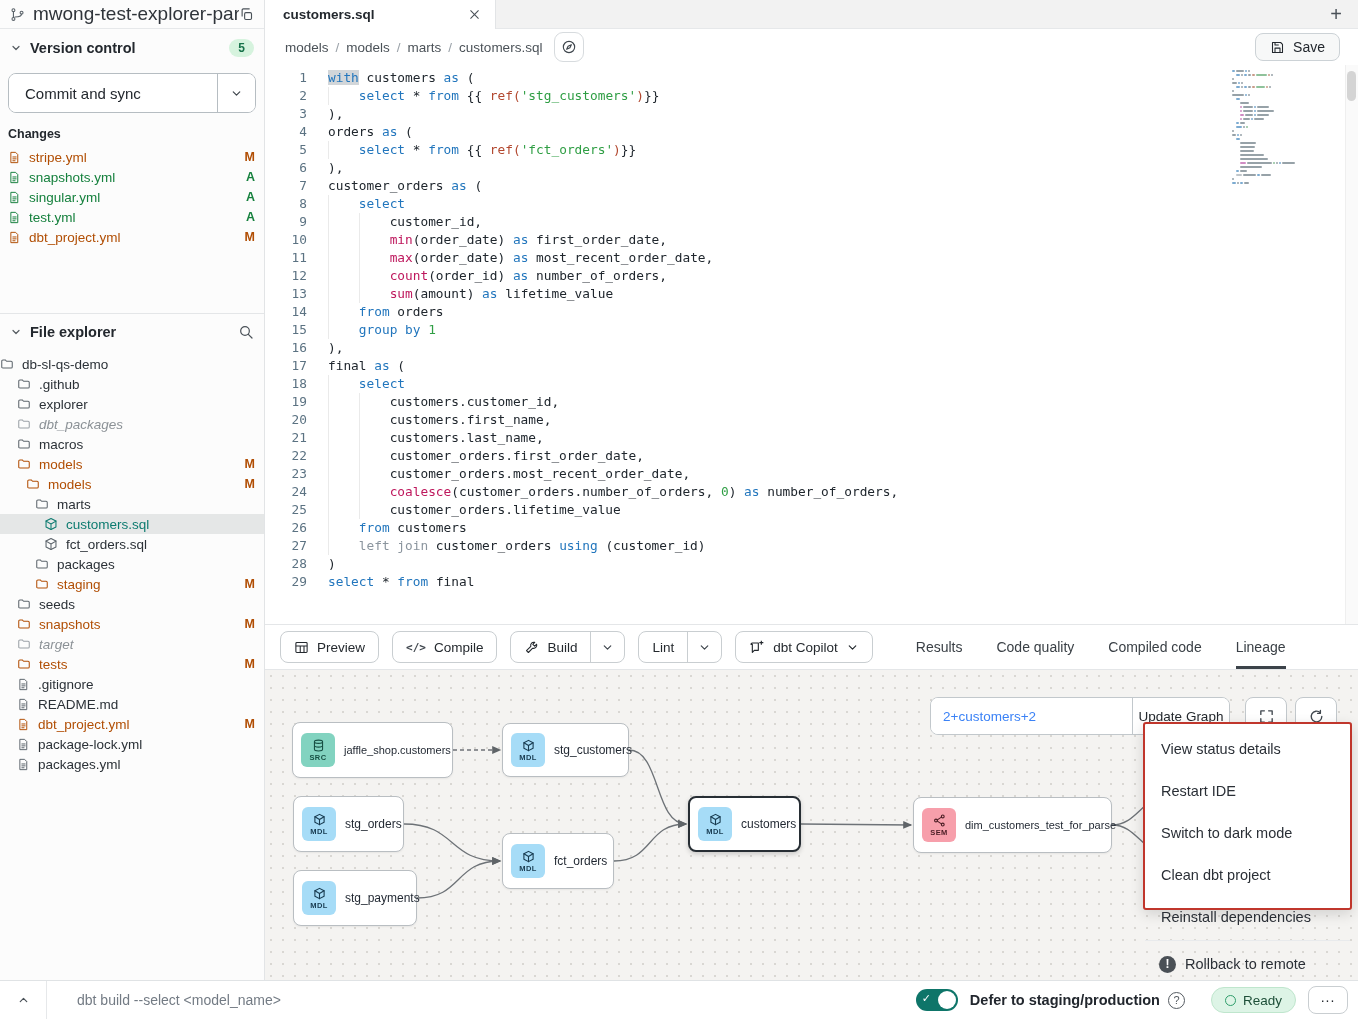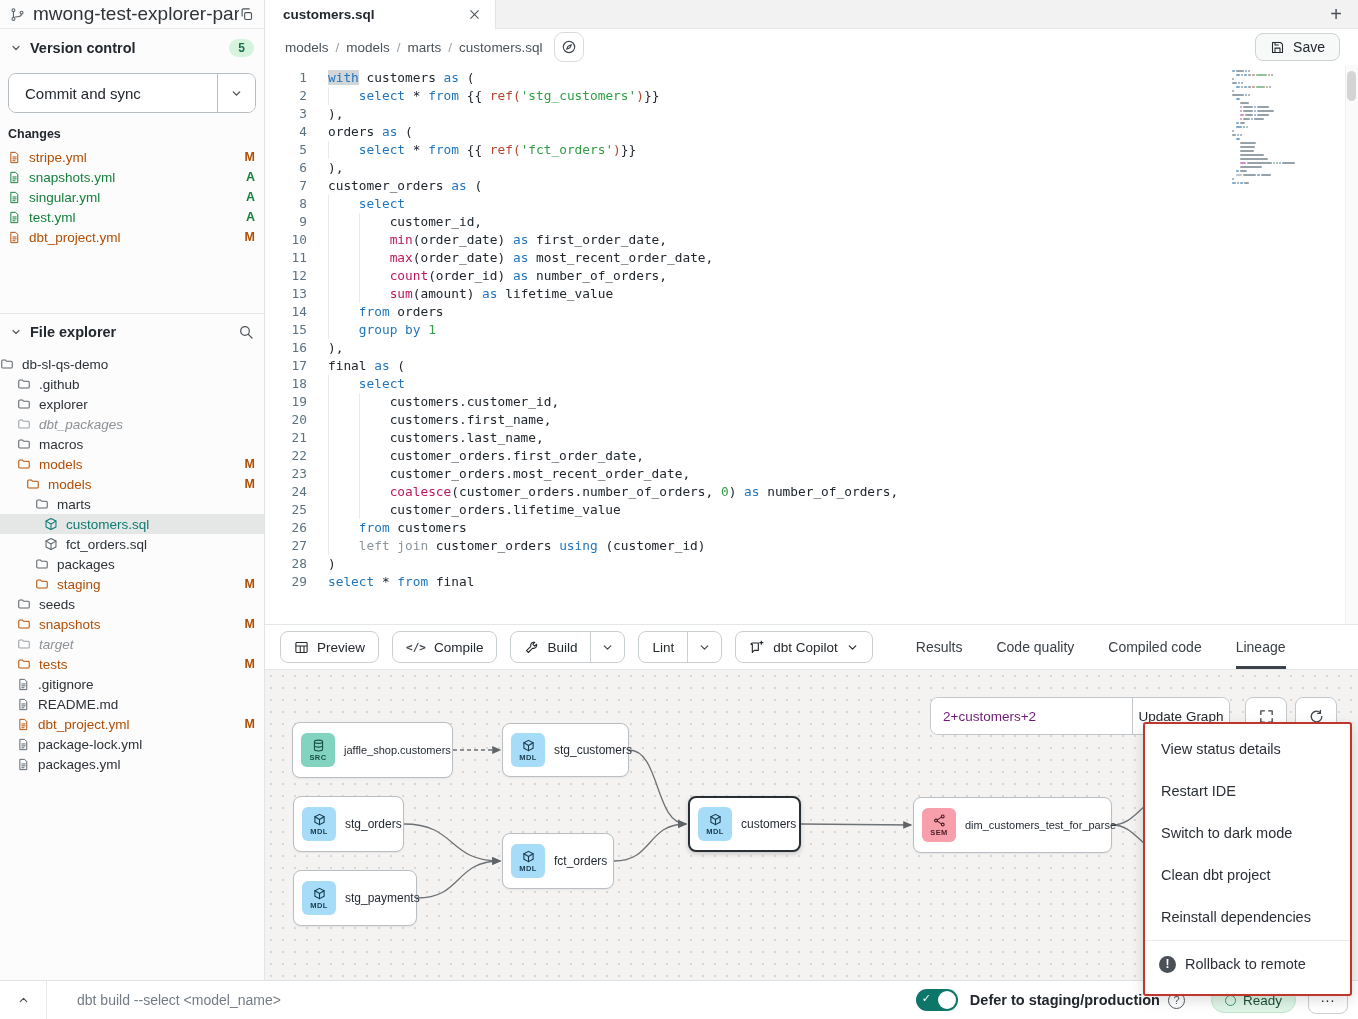--- a/index.html
+++ b/index.html
@@ -77,36 +77,36 @@
   .code-glyph { font-family:"DejaVu Sans Mono", monospace; font-size:11px; font-weight:bold; color:#3f464d; }
   .panel-tabs { margin-left:30px; display:flex; align-items:center; height:100%; gap:34px; }
   .ptab { font-size:14px; color:#3a4046; height:100%; display:flex; align-items:center; cursor:pointer; border-bottom:3px solid transparent; padding-top:3px; }
   .ptab.active { border-bottom-color:#3c434a; }
 
   
   .lineage { position:absolute; left:0; top:670px; right:0; height:310px; background:#f4f3f1;
     background-image:radial-gradient(circle, #d9d7d3 1px, transparent 1.4px); background-size:12px 12px; overflow:hidden; }
   .ln-controls { position:absolute; left:665px; top:27px; display:flex; }
   .ln-combo { display:flex; width:300px; height:38px; border:1px solid #c2c8cc; border-radius:8px; background:#fff; overflow:hidden; }
-  .ln-input { flex:1; border:none; outline:none; padding:0 12px; font-size:13.5px; color:#701a75; font-family:inherit; background:#fff; }
+  .ln-input { flex:1; border:none; outline:none; padding:0 12px; font-size:13.5px; color:#3b82f6; font-family:inherit; background:#fff; }
   .ln-update { width:106px; border:none; border-left:1px solid #c2c8cc; background:#fff; font-size:13.5px; color:#24292e; cursor:pointer; font-family:inherit; }
   .ln-iconbtn { width:42px; height:38px; border:1px solid #c2c8cc; border-radius:8px; background:#fff; display:flex; align-items:center; justify-content:center; cursor:pointer; color:#3f464d; }
   .ln-iconbtn.fs { margin-left:15px; } .ln-iconbtn.rf { margin-left:8px; }
   svg.edges { position:absolute; left:0; top:0; }
   .node { position:absolute; background:#fff; border:1px solid #b9bec2; border-radius:8px; box-shadow:0 1px 2px rgba(0,0,0,.06); display:flex; align-items:center; padding:0 8px; cursor:pointer; }
   .node.selected { border:2px solid #272e34; box-shadow:0 2px 5px rgba(0,0,0,.18); }
   .node-badge { width:34px; height:34px; border-radius:6px; display:flex; flex-direction:column; align-items:center; justify-content:center; flex:0 0 auto; }
   .node-badge .bt { font-size:7.5px; font-weight:bold; letter-spacing:.4px; margin-top:1px; }
   .b-SRC { background:#82d3c0; color:#174f43; }
   .b-MDL { background:#a6dcf7; color:#173a4f; }
   .b-SEM { background:#f79fab; color:#4a1d24; }
   .node-label { margin-left:9px; font-size:12px; color:#1f2630; white-space:nowrap; }
 
   
-  .ctx-menu { position:absolute; left:1143px; top:722px; width:209px; height:274px; background:#fff; border:2.5px solid #c0362c; border-radius:3px; box-shadow:0 4px 14px rgba(0,0,0,.14); z-index:50; padding-top:4px; }
+  .ctx-menu { position:absolute; left:1143px; top:722px; width:209px; height:188px; background:#fff; border:2.5px solid #c0362c; border-radius:3px; box-shadow:0 4px 14px rgba(0,0,0,.14); z-index:50; padding-top:4px; }
   .ctx-item { height:42px; display:flex; align-items:center; padding-left:16px; font-size:14.5px; color:#2a2f36; cursor:pointer; }
   .ctx-sep { border-top:1px solid #e8eaec; margin:2px 0; }
   .ctx-danger { height:42px; display:flex; align-items:center; padding-left:14px; gap:9px; font-size:14.5px; color:#2a2f36; cursor:pointer; }
   .excl { width:17px; height:17px; border-radius:50%; background:#4a5056; color:#fff; font-size:12px; font-weight:bold; display:flex; align-items:center; justify-content:center; flex:0 0 auto; }
 
   
   .statusbar { position:absolute; left:0; top:980px; width:1358px; height:39px; background:#fff; border-top:1px solid #e0e3e5; display:flex; align-items:center; }
   .sb-caret { width:46px; display:flex; justify-content:center; color:#4a5158; background:none; border:none; cursor:pointer; }
   .sb-vdiv { width:1px; height:39px; background:#e6e8ea; }
   .cmd-input { flex:1; border:none; outline:none; font-size:14px; padding-left:30px; color:#23282e; font-family:inherit; background:transparent; }

